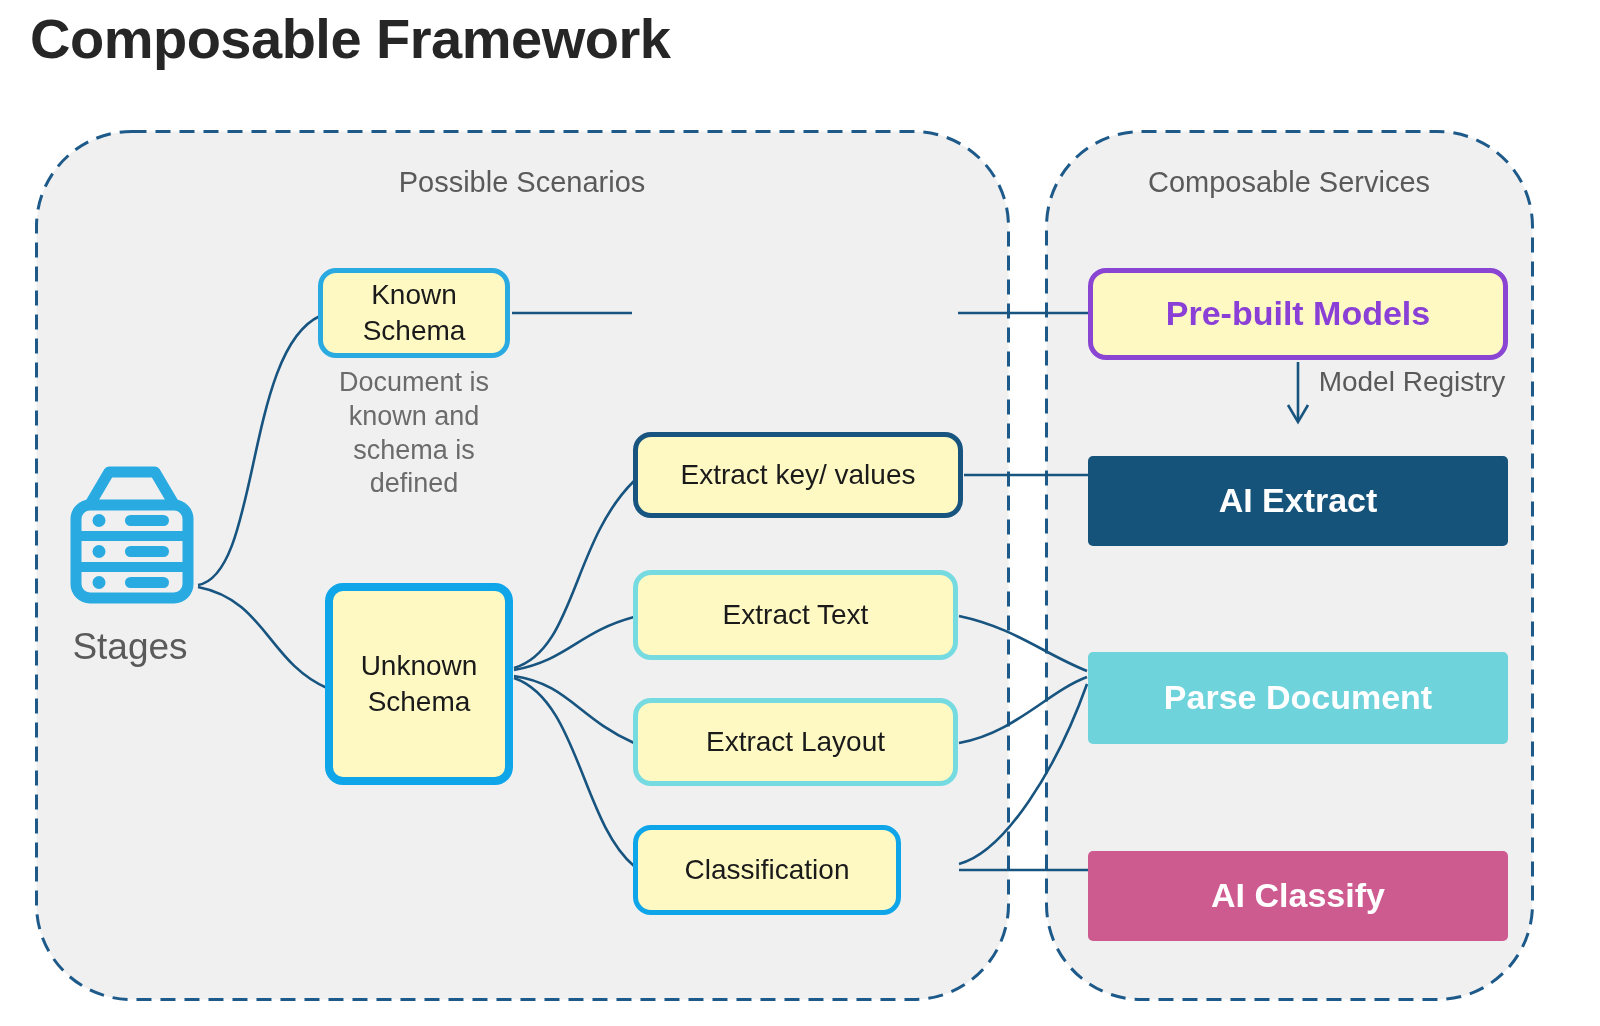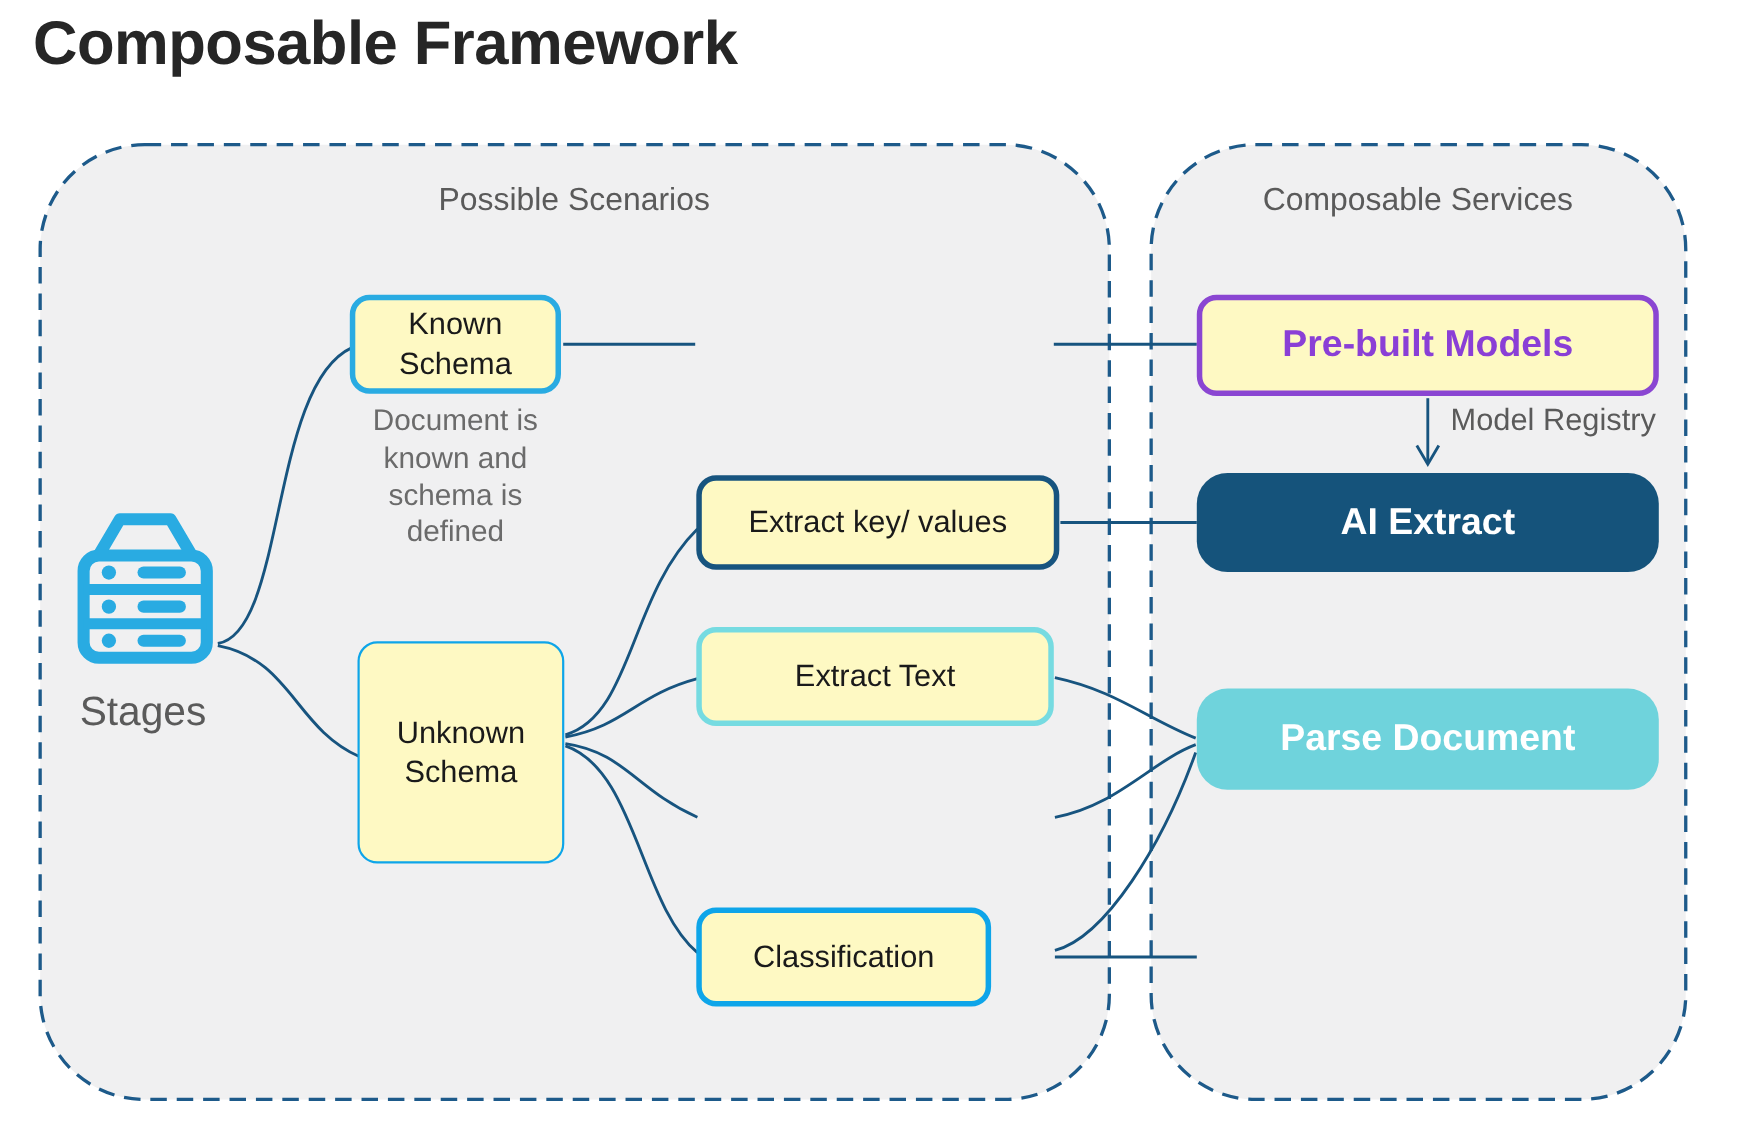--- a/index.html
+++ b/index.html
@@ -47,32 +47,32 @@
     color: #1a1a1a;
     line-height: 1.28;
     white-space: pre-line;
   }
   .node.filled .node-label {
     font-size: 34px;
     font-weight: 700;
     color: #ffffff;
   }
   .node.outlined { border-radius: 18px; }
-  .node.filled { border-radius: 28px; border: none; }
+  .node.filled { border-radius: 5px; border: none; margin-top: 26px; }
 
   .node-known       { left: 318px; top: 268px; width: 192px; height: 90px;  border: 5px solid #29abe2; }
   .node-predefined  { left: 632px; top: 268px; width: 326px; height: 90px;  border: 5px solid #8a46d2; }
   .node-prebuilt    { left: 1088px; top: 268px; width: 420px; height: 92px; border: 5px solid #8a46d2; border-radius: 22px; }
   .node-prebuilt .node-label { font-size: 34px; font-weight: 700; color: #8a3fd6; }
   .node-aiextract   { left: 1088px; top: 430px; width: 420px; height: 90px; background: #15537b; }
   .node-extractkv   { left: 633px; top: 432px; width: 330px; height: 86px;  border: 5px solid #17547f; border-radius: 16px; }
   .node-extracttext { left: 633px; top: 570px; width: 325px; height: 90px;  border: 5px solid #76dbe1; }
   .node-extractlayout { left: 633px; top: 698px; width: 325px; height: 88px; border: 5px solid #76dbe1; }
   .node-parse       { left: 1088px; top: 626px; width: 420px; height: 92px; background: #6fd3dc; }
-  .node-unknown     { left: 325px; top: 583px; width: 188px; height: 202px; border: 2px solid #0ea5e9; border-radius: 28px; }
+  .node-unknown     { left: 325px; top: 583px; width: 188px; height: 202px; border: 8px solid #0ea5e9; border-radius: 28px; }
   .node-classification { left: 633px; top: 825px; width: 268px; height: 90px; border: 5px solid #0ea5e9; }
   .node-aiclassify  { left: 1088px; top: 825px; width: 420px; height: 90px; background: #ce5b90; }
 
   .note {
     position: absolute;
     z-index: 3;
     text-align: center;
     font-size: 27px;
     line-height: 1.25;
     color: #6b6b6b;
@@ -161,20 +161,23 @@
 
 
   <div class="node outlined node-extractkv">
     <div class="node-label">Extract key/ values</div>
   </div>
 
   <div class="node outlined node-extracttext">
     <div class="node-label">Extract Text</div>
   </div>
 
+  <div class="node outlined node-extractlayout">
+    <div class="node-label">Extract Layout</div>
+  </div>
 
   <div class="node outlined node-unknown">
     <div class="node-label">Unknown
 Schema</div>
   </div>
 
   <div class="node outlined node-classification">
     <div class="node-label">Classification</div>
   </div>
 
@@ -184,14 +187,17 @@
   <div class="model-registry">Model Registry</div>
 
   <div class="node filled node-aiextract">
     <div class="node-label">AI Extract</div>
   </div>
 
   <div class="node filled node-parse">
     <div class="node-label">Parse Document</div>
   </div>
 
+  <div class="node filled node-aiclassify">
+    <div class="node-label">AI Classify</div>
+  </div>
 
 </div>
 
 </body></html>

